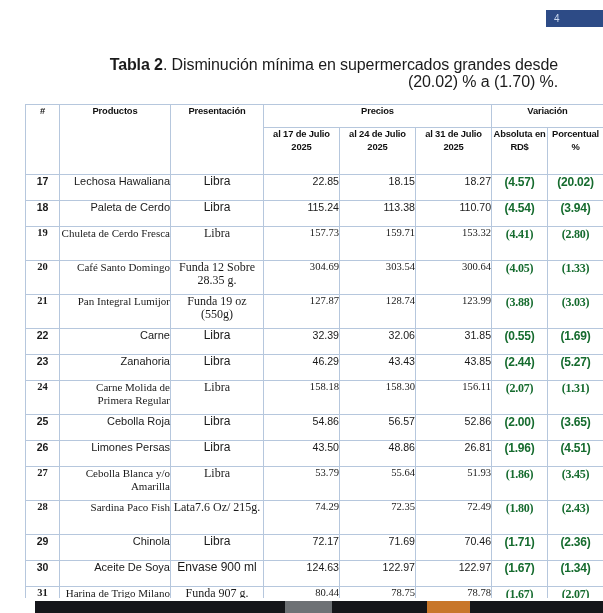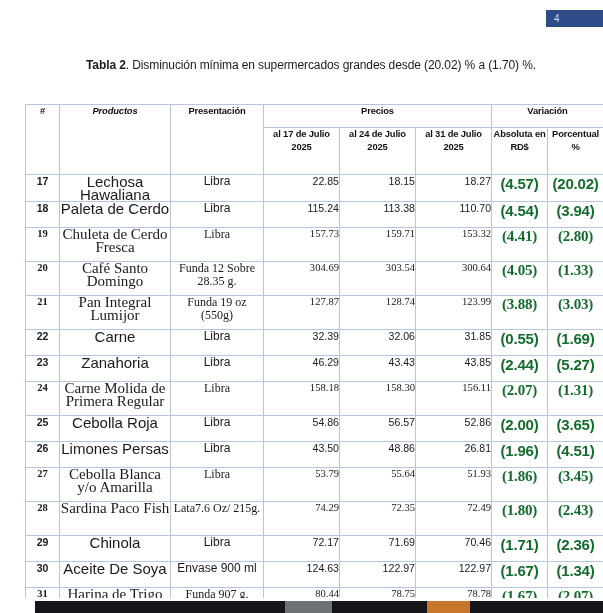--- a/index.html
+++ b/index.html
@@ -42,24 +42,25 @@
     width: 603px;
     height: 598px;
     background: #fff;
   }
 
   #caption {
     position: absolute;
     left: 86px;
     top: 57px;
     width: 472px;
-    font-size: 12px;
+    font-size: 16px;
     line-height: 16.5px;
     color: #1b1b1b;
     letter-spacing: -0.1px;
+    text-align: right;
   }
   #caption .lbl {
     font-weight: bold;
   }
 
   
   #tbl-wrap {
     position: absolute;
     left: 25px;
     top: 104px;
@@ -78,61 +79,61 @@
   }
   
   table.price th {
     font-weight: bold;
     font-size: 9.4px;
     color: #111;
     text-align: center;
     letter-spacing: -0.15px;
   }
   th.h-num      { width: 34px;  vertical-align: middle; }
-  th.h-prod     { width: 111px; vertical-align: middle; text-align: left; padding-left: 9px; font-style: italic; }
+  th.h-prod     { width: 111px; vertical-align: middle; text-align: left; padding-left: 9px; }
   th.h-pres     { width: 93px;  vertical-align: middle; }
   th.h-group    { height: 22px; vertical-align: middle; }
   th.h-sub      { height: 46px; vertical-align: top; padding-top: 9px; line-height: 12.5px; }
   th.h-sub-left { text-align: left; padding-left: 9px; }
 
   col.c-p1 { width: 76px; }
   col.c-p2 { width: 76px; }
   col.c-p3 { width: 76px; }
   col.c-v1 { width: 56px; }
   col.c-v2 { width: 56px; }
 
   
   td.c-num {
     text-align: center;
     font-weight: bold;
     font-size: 10.5px;
     padding-top: 5px;
   }
   td.c-prod {
-    text-align: center;
+    text-align: right;
     padding: 5px 4px 4px 9px;
     line-height: 13px;
-    font-size: 15px;
+    font-size: 11px;
   }
   td.c-pres {
     text-align: center;
     padding: 5px 3px 4px 3px;
     line-height: 13px;
     font-size: 12px;
   }
   td.c-price {
     text-align: right;
     padding-top: 5px;
     font-size: 10.6px;
   }
   td.c-var {
     text-align: center;
     padding-top: 5px;
     font-weight: bold;
-    font-size: 15px;
+    font-size: 12px;
     color: #156b2e;
     letter-spacing: -0.2px;
   }
   tr.r-1line td { height: 25px; }
   tr.r-2line td { height: 33px; font-family: Liberation Serif, serif; }
 
   
   #taskbar {
     position: absolute;
     left: 0;

